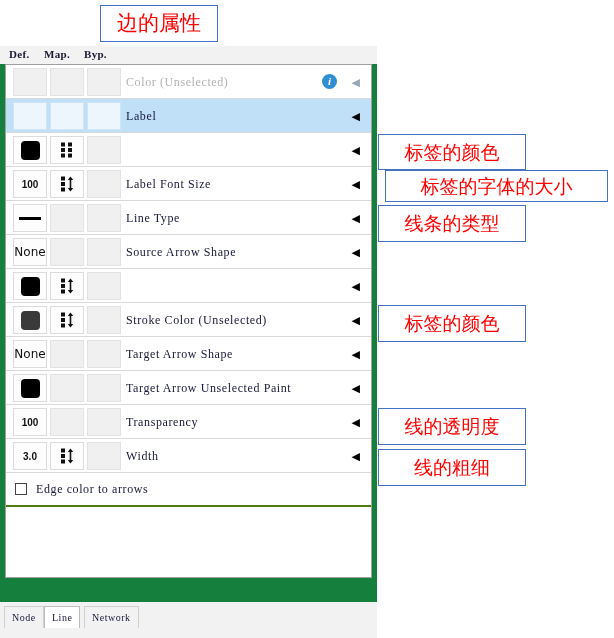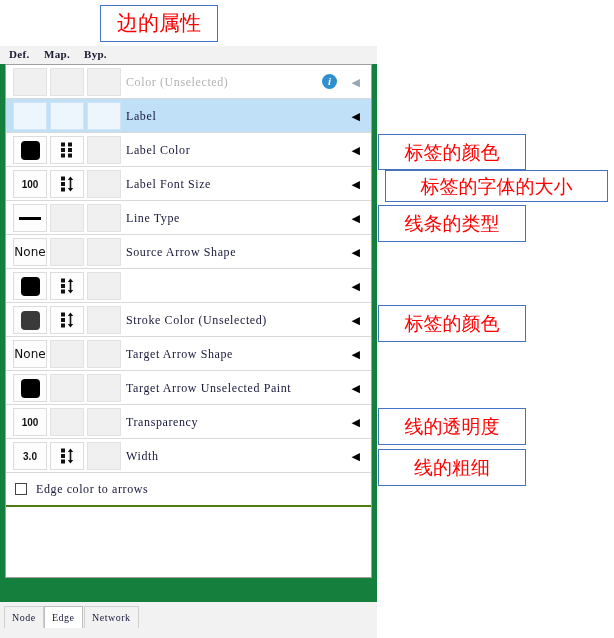--- a/index.html
+++ b/index.html
@@ -296,21 +296,20 @@
                 <rect x="3" y="1.5" width="4" height="4" fill="#111"></rect>
                 <rect x="3" y="7" width="4" height="4" fill="#111"></rect>
                 <rect x="3" y="12.5" width="4" height="4" fill="#111"></rect>
                 <rect x="10" y="1.5" width="4" height="4" fill="#111"></rect>
                 <rect x="10" y="7" width="4" height="4" fill="#111"></rect>
                 <rect x="10" y="12.5" width="4" height="4" fill="#111"></rect>
               </svg>
             </span>
           </div>
           <div class="cell byp"></div>
-          <div class="prop-name">Label Color</div>
           <div class="arrow">◀</div>
         </div>
         <div class="row">
           <div class="cell def filled">
             <span class="numval">100</span>
           </div>
           <div class="cell map filled">
             <span style="display:flex">
               <svg width="18" height="18" viewBox="0 0 18 18" aria-hidden="true">
                 <rect x="3" y="1.5" width="4" height="4" fill="#111"></rect>
@@ -435,21 +434,21 @@
     <div id="checkrow">
       <span class="cbox"></span>
       <span class="cb-label">Edge color to arrows</span>
     </div>
     <div id="blank-area"></div>
   </div>
 </div>
 
 <div id="tabs">
   <div class="tab" id="tab-node">Node</div>
-  <div class="tab active" id="tab-edge">Edge</div>
+  <div class="tab active" id="tab-edge">Line</div>
   <div class="tab" id="tab-network">Network</div>
 </div>
 
 <div class="annot" style="left: 378px; top: 134px; width: 148px; height: 36px; font-size: 19px;">标签的颜色</div>
 <div class="annot" style="left: 385px; top: 170px; width: 223px; height: 32px; font-size: 19px;">标签的字体的大小</div>
 <div class="annot" style="left: 378px; top: 205px; width: 148px; height: 37px; font-size: 19px;">线条的类型</div>
 <div class="annot" style="left: 378px; top: 305px; width: 148px; height: 37px; font-size: 19px;">标签的颜色</div>
 <div class="annot" style="left: 378px; top: 408px; width: 148px; height: 37px; font-size: 19px;">线的透明度</div>
 <div class="annot" style="left: 378px; top: 449px; width: 148px; height: 37px; font-size: 19px;">线的粗细</div>
 

